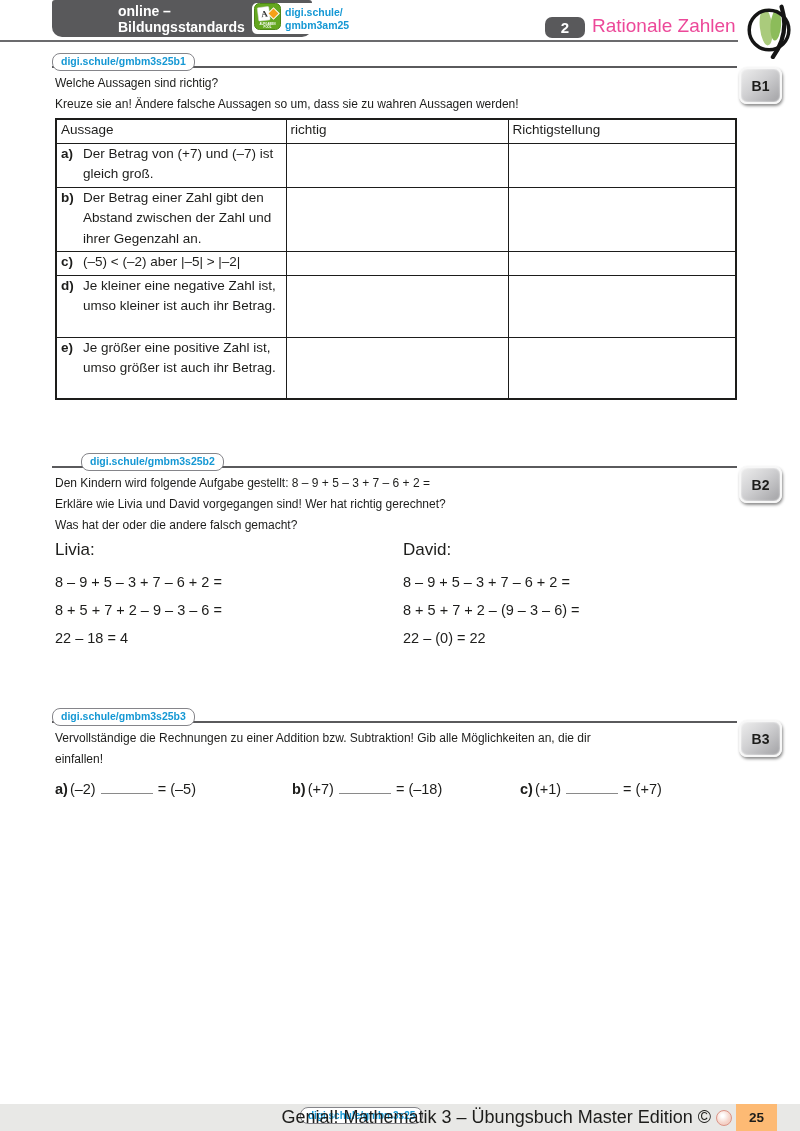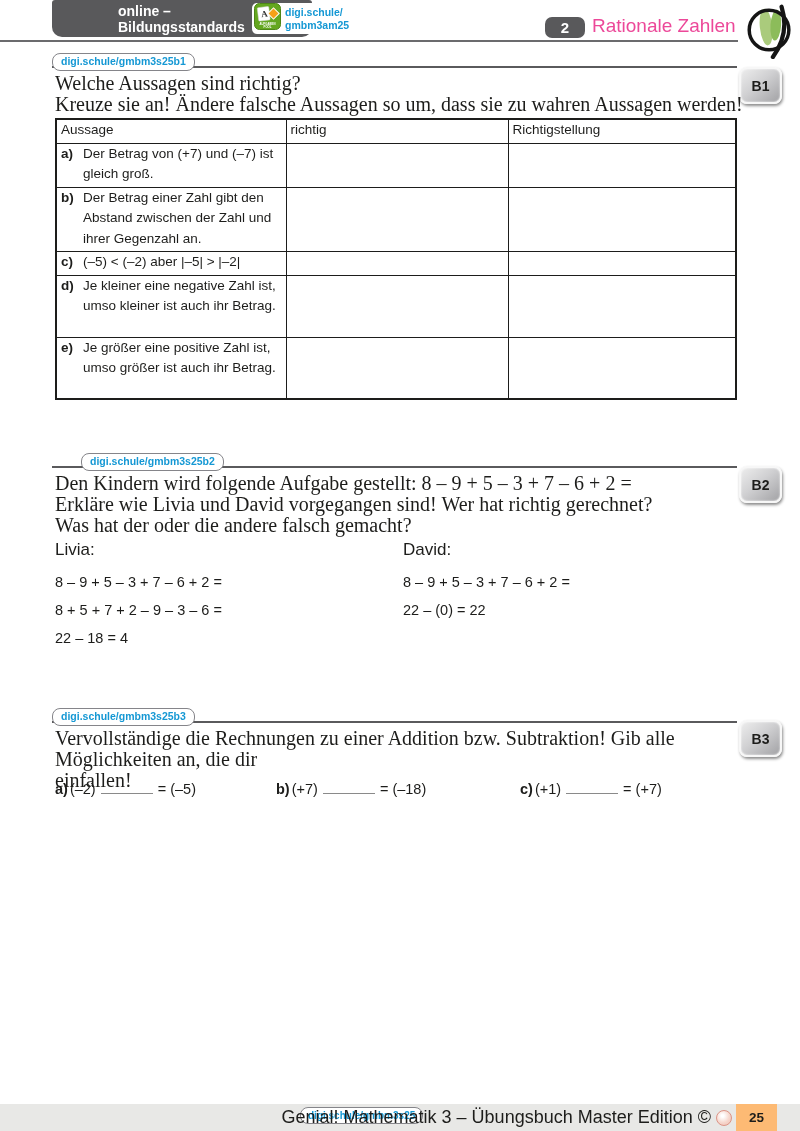--- a/index.html
+++ b/index.html
@@ -41,21 +41,21 @@
   }
   .q-logo { position: absolute; left: 742px; top: 1px; }
   
   .link-pill {
     position: absolute; z-index: 2; background: #fff;
     border: 1.5px solid #85858a; border-radius: 8px;
     padding: 1px 8px 2px; font-size: 10.5px; font-weight: bold;
     color: #1598d4; line-height: 13px; white-space: nowrap;
   }
   .task-rule { position: absolute; z-index: 1; height: 1.5px; background: #5a5a5c; }
-  .body-text { position: absolute; font-size: 20px; line-height: 21px; font-family: Liberation Serif, serif; }
+  .body-text { position: absolute; font-size: 12px; line-height: 21px; }
   
   .b-badge {
     position: absolute; left: 739px; width: 43px; height: 37px;
     border-radius: 8px; border: 2px solid #f7f7f7;
     background: linear-gradient(140deg, #ededed 0%, #d0d0d2 45%, #a2a2a5 100%);
     box-shadow: 1px 2px 3px rgba(0,0,0,.45), inset 0 0 2px #fff;
     display: flex; align-items: center; justify-content: center;
     font-weight: bold; font-size: 14px; color: #1d1d1b;
   }
   
@@ -231,35 +231,36 @@
 
   <div class="calc-col" style="left:55px;">
     <div class="name">Livia:</div>
     <div class="line">8 – 9 + 5 – 3 + 7 – 6 + 2 =</div>
     <div class="line">8 + 5 + 7 + 2 – 9 – 3 – 6 =</div>
     <div class="line">22 – 18 = 4</div>
   </div>
   <div class="calc-col" style="left:403px;">
     <div class="name">David:</div>
     <div class="line">8 – 9 + 5 – 3 + 7 – 6 + 2 =</div>
+    <div class="line">8 + 5 + 7 + 2 – (9 – 3 – 6) =</div>
     <div class="line">22 – (0) = 22</div>
   </div>
 
   <div class="link-pill" style="left:52px; top:708px;">digi.schule/gmbm3s25b3</div>
   <div class="task-rule" style="left:52px; top:721px; width:685px;"></div>
   <div class="b-badge" style="top:720px;">B3</div>
   <div class="body-text" style="left:55px; top:728px; width:690px;">
     <div>Vervollständige die Rechnungen zu einer Addition bzw. Subtraktion! Gib alle Möglichkeiten an, die dir</div>
     <div>einfallen!</div>
   </div>
 
   <div class="b3-item" style="left:55px;">
     <span class="letter">a)</span><span>(–2)</span><span class="blank"></span><span>= (–5)</span>
   </div>
-  <div class="b3-item" style="left:276px;">
+  <div class="b3-item" style="left:292px;">
     <span class="letter">b)</span><span>(+7)</span><span class="blank"></span><span>= (–18)</span>
   </div>
   <div class="b3-item" style="left:520px;">
     <span class="letter">c)</span><span>(+1)</span><span class="blank"></span><span>= (+7)</span>
   </div>
 
   <div class="footer-bar"></div>
   <div class="footer-pill">digi.schule/gmbm3s25</div>
   <div class="footer-right">
     <span>Genial! Mathematik 3 – Übungsbuch Master Edition ©</span>

